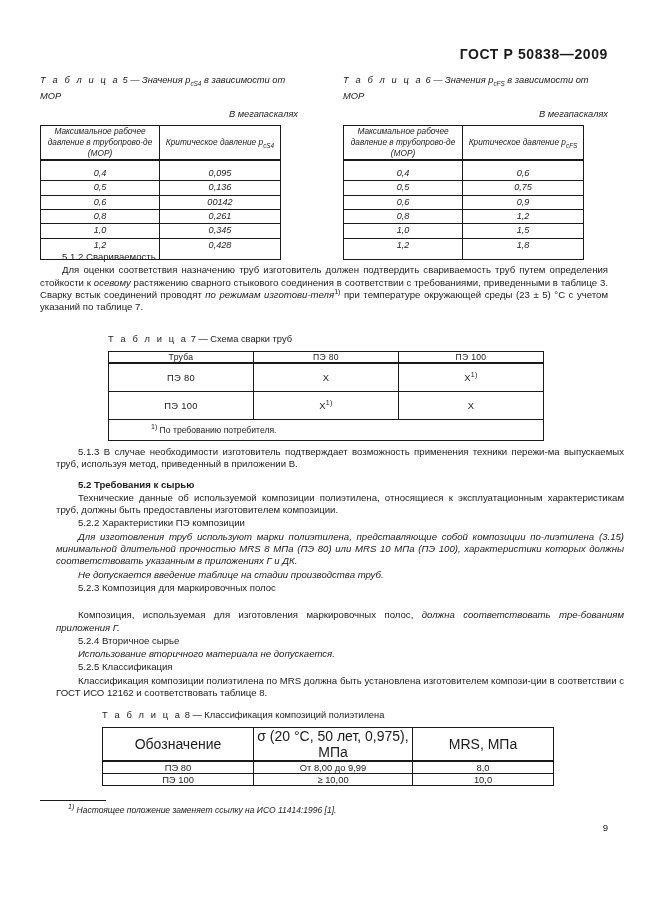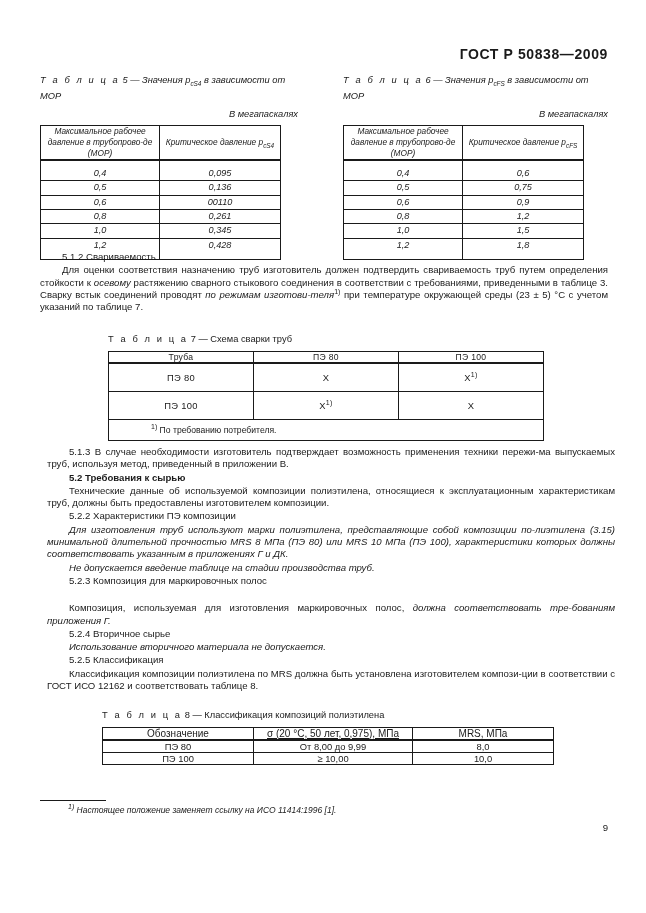--- a/index.html
+++ b/index.html
@@ -137,21 +137,21 @@
   }
   .t7 td.note {
     font-size: 8.6px;
     text-align: left;
     padding: 5px 6px 5px 42px;
   }
 
   
   .t8 { width: 448px; }
   .t8 th {
-    font-size: 10px;
+    font-size: 14px;
     text-align: center;
     padding: 5px 4px 5px 4px;
   }
   .t8 td {
     font-size: 9.4px;
     text-align: center;
     padding: 8px 4px 8px 4px;
   }
 
   
@@ -204,21 +204,21 @@
           <tr>
               <td>0,4</td>
               <td>0,095</td>
             </tr>
           <tr>
               <td>0,5</td>
               <td>0,136</td>
             </tr>
           <tr>
               <td>0,6</td>
-              <td>00110</td>
+              <td>00142</td>
             </tr>
           <tr>
               <td>0,8</td>
               <td>0,261</td>
             </tr>
           <tr>
               <td>1,0</td>
               <td>0,345</td>
             </tr>
           <tr>
@@ -302,23 +302,23 @@
             <td class="cell"><span>X</span><sup>1)</sup></td>
             <td class="cell"><span>X</span><sup></sup></td>
           </tr>
           <tr>
             <td class="note" colspan="3"><sup>1)</sup><span> По требованию потребителя.</span></td>
           </tr>
         </tbody>
       </table>
     </div>
 
-    <div class="abs" style="left:7px; top:446px; width:568px;">
+    <div class="abs" style="left:16px; top:446px; width:568px;">
       <p class="para indent">5.1.3 В случае необходимости изготовитель подтверждает возможность применения техники пережи-ма выпускаемых труб, используя метод, приведенный в приложении В.</p>
-      <p class="clause bold" style="margin-top:1px;">5.2 Требования к сырью</p>
+      <p class="clause bold" style="margin-top:8px;">5.2 Требования к сырью</p>
       <p class="para indent" style="margin-top:1px;">Технические данные об используемой композиции полиэтилена, относящиеся к эксплуатационным характеристикам труб, должны быть предоставлены изготовителем композиции.</p>
       <p class="clause" style="margin-top:1px;">5.2.2 Характеристики ПЭ композиции</p>
       <p class="para indent it" style="margin-top:1px;">Для изготовления труб используют марки полиэтилена, представляющие собой композиции по-лиэтилена (3.15) минимальной длительной прочностью MRS 8 МПа (ПЭ 80) или MRS 10 МПа (ПЭ 100), характеристики которых должны соответствовать указанным в приложениях Г и ДК.</p>
       <p class="para indent it" style="margin-top:1px;">Не допускается введение таблице на стадии производства труб.</p>
       <p class="clause" style="margin-top:1px;">5.2.3 Композиция для маркировочных полос</p>
       <p class="para indent" style="margin-top:15px;"><span>Композиция, используемая для изготовления маркировочных полос, </span><span class="it">должна  соответствовать тре-бованиям приложения Г.</span></p>
       <p class="clause" style="margin-top:1px;">5.2.4 Вторичное сырье</p>
       <p class="para indent it" style="margin-top:1px;">Использование вторичного материала не допускается.</p>
       <p class="clause" style="margin-top:1px;">5.2.5 Классификация</p>
       <p class="para indent" style="margin-top:1px;">Классификация композиции полиэтилена по MRS должна быть установлена изготовителем компози-ции в соответствии с ГОСТ ИСО 12162 и соответствовать таблице 8.</p>
@@ -327,21 +327,21 @@
     <div class="abs" style="left:62px; top:709px; width:450px;">
       <p class="tbl-caption plainnum" style="font-style:normal;">
         <span class="spaced" style="font-style:normal;">Т а б л и ц а</span>
         <span>8</span>
         <span>— Классификация композиций полиэтилена</span>
       </p>
       <table class="gost t8" style="margin-top:5px;">
         <thead>
           <tr>
             <th style="width:150px;">Обозначение</th>
-            <th style="width:158px;text-decoration:underline;">σ (20 °С, 50 лет, 0,975), МПа</th>
+            <th style="width:158px;">σ (20 °С, 50 лет, 0,975), МПа</th>
             <th style="width:140px;">MRS, МПа</th>
           </tr>
         </thead>
         <tbody>
           <tr>
             <td>ПЭ 80</td>
             <td>От 8,00 до  9,99</td>
             <td>8,0</td>
           </tr>
           <tr>

